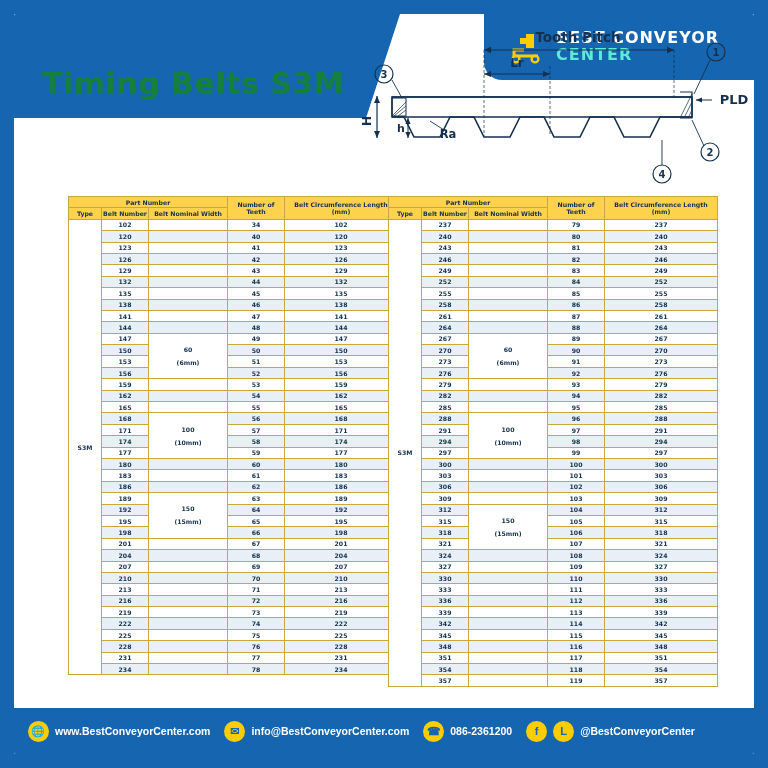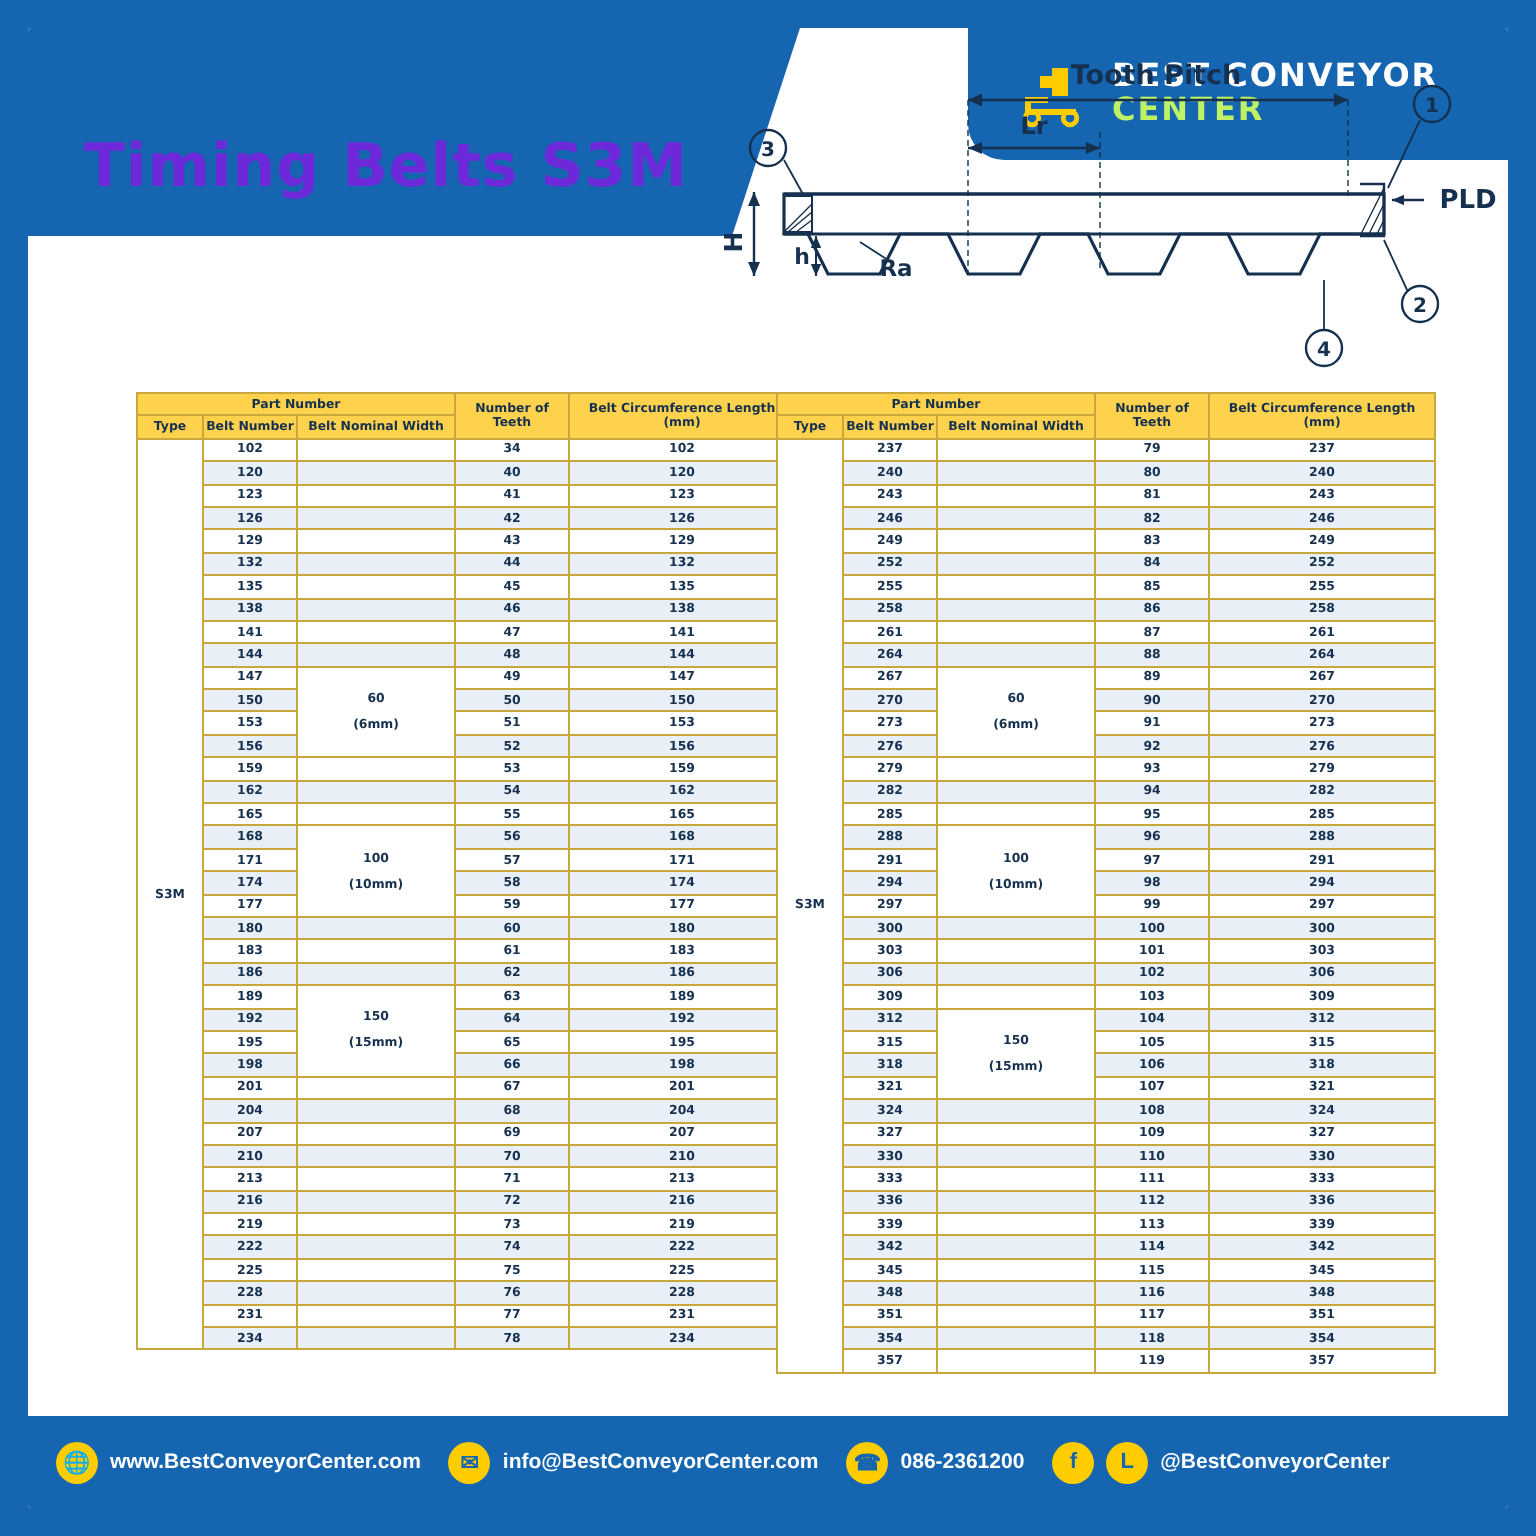--- a/index.html
+++ b/index.html
@@ -34,42 +34,42 @@
   }
   .header-left:after{
     content:"";
     position:absolute;right:-34px;top:0;
     width:0;height:0;
     border-top:104px solid #1565b0;
     border-right:34px solid transparent;
   }
   .title{
     position:absolute;left:28px;top:52px;
-    color:#6d28d9;
+    color:#15803d;
     font-size:30px;font-weight:bold;
     letter-spacing:0.5px;
     font-family:"DejaVu Sans", sans-serif;
     text-align:center;
   }
   
   .logo-panel{
     position:absolute;right:0;top:0;width:270px;height:66px;
     background:#1565b0;
     border-bottom-left-radius:18px;
   }
   .logo-mark{
     position:absolute;left:20px;top:12px;width:42px;height:42px;
   }
   .logo-text{
     position:absolute;left:72px;top:15px;
     color:#ffffff;font-weight:bold;font-size:16px;line-height:17px;
     letter-spacing:1px;
     font-family:"DejaVu Sans", sans-serif;
   }
-  .logo-text .l2{color:#bef264;}
+  .logo-text .l2{color:#5eead4;}
   
   .footer{
     position:absolute;left:0;bottom:0;width:100%;height:46px;
     background:#1565b0;
     display:flex;align-items:center;
     gap:14px;
     padding-left:14px;
     box-sizing:border-box;
   }
   .fitem{display:flex;align-items:center;gap:6px;color:#fff;font-size:10.5px;font-weight:bold;}

